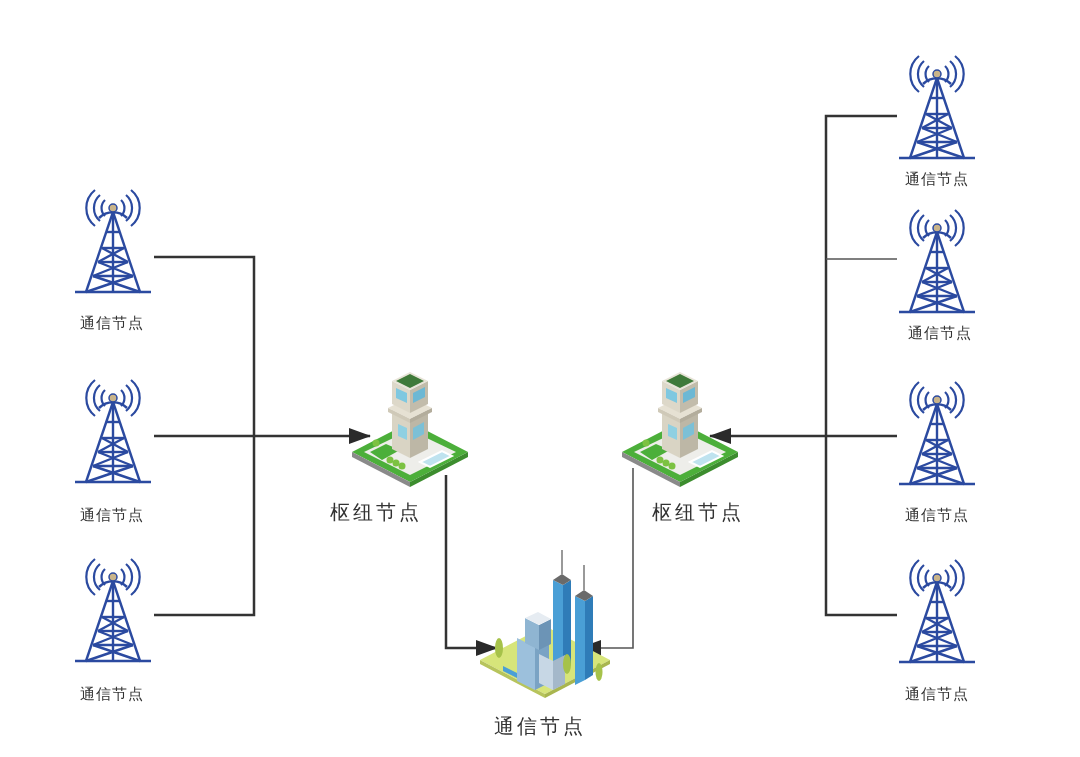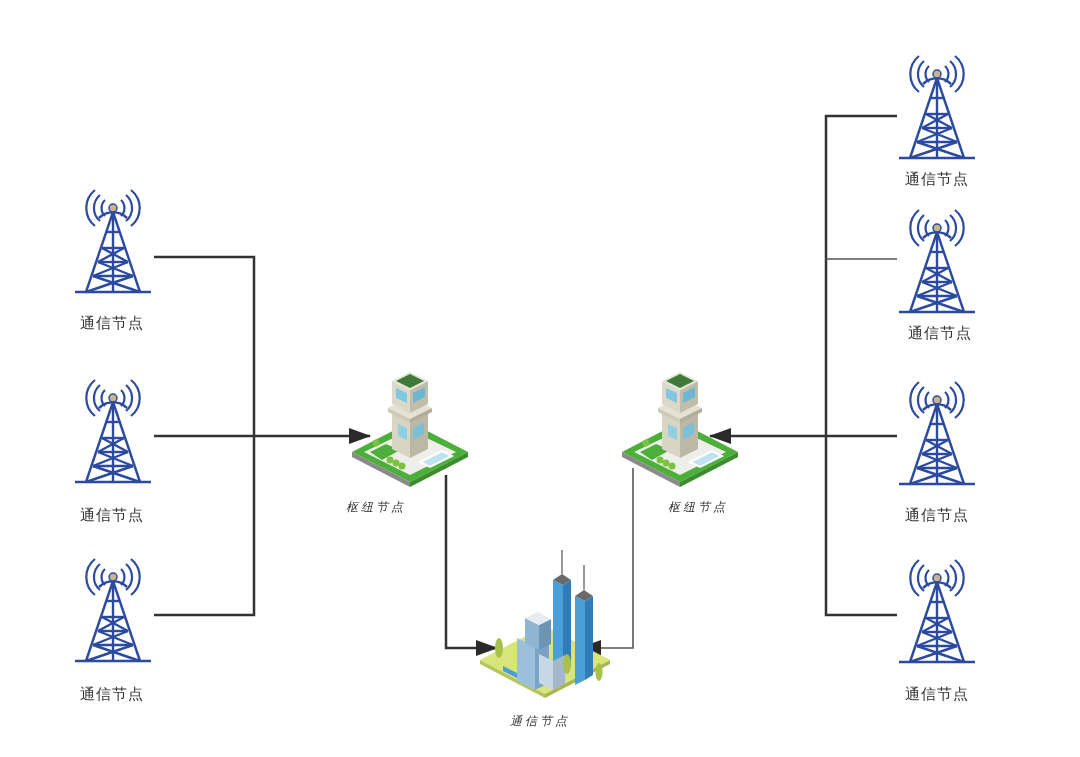--- a/index.html
+++ b/index.html
@@ -1,21 +1,21 @@
 <!DOCTYPE html>
 <html><head>
 <meta charset="utf-8">
 <style>
   html, body { margin: 0; padding: 0; background: #ffffff; }
   body { width: 1080px; height: 757px; position: relative; overflow: hidden;
          font-family: "DejaVu Serif", "Liberation Serif", serif; }
   #stage { position: absolute; left: 0; top: 0; width: 1080px; height: 757px; }
   .label { position: absolute; font-size: 15px; color: #333333; letter-spacing: 1px;
            text-align: center; width: 120px; transform: translateX(-60px); white-space: nowrap; }
-  .label.big { font-size: 12px; letter-spacing: 3px; font-style: italic; }
+  .label.big { font-size: 20px; letter-spacing: 3px; }
 </style>
 </head>
 <body>
 
 <div id="stage">
   <svg id="svg" width="1080" height="757" viewBox="0 0 1080 757" xmlns="http://www.w3.org/2000/svg">
     <defs>
       <marker id="arrow" markerWidth="10" markerHeight="10" refX="9" refY="5" orient="auto" markerUnits="userSpaceOnUse">
         <path d="M0,0 L10,5 L0,10 Z" fill="#2a2a2a"></path>
       </marker>

